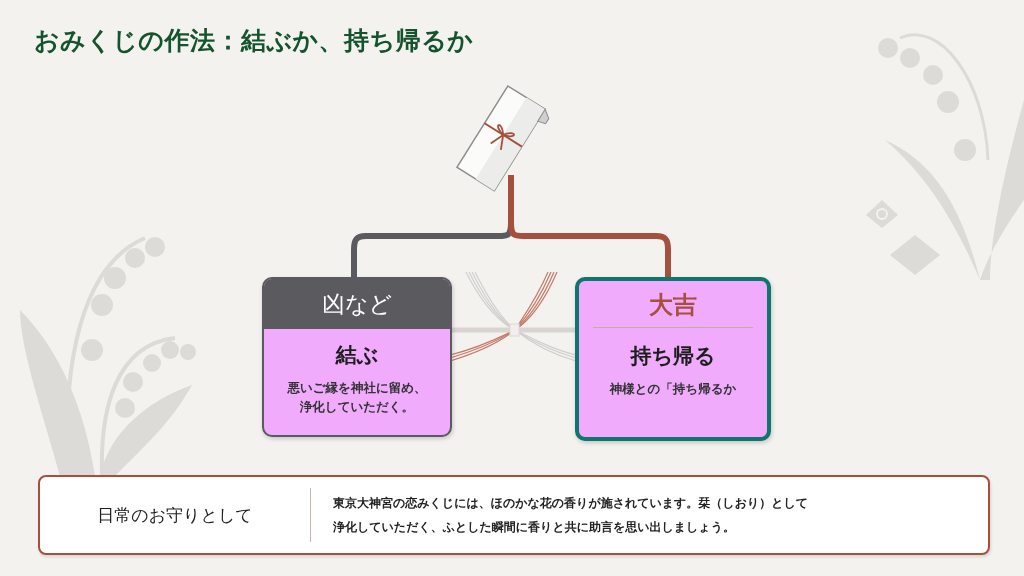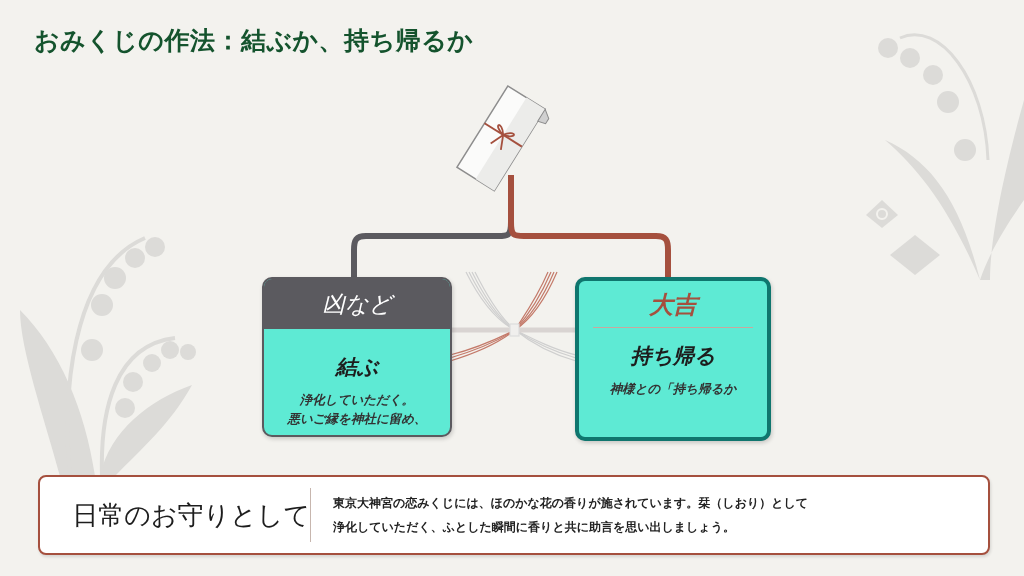--- a/index.html
+++ b/index.html
@@ -10,47 +10,47 @@
     color:#222;
   }
   .bg-deco { position:absolute; pointer-events:none; }
   .title {
     position:absolute; left:34px; top:24px;
     font-family:"DejaVu Serif", "Liberation Serif", serif;
     font-size:25px; font-weight:bold; color:#14532d; letter-spacing:0.5px;
   }
   .diagram { position:absolute; left:0; top:0; width:1024px; height:576px; }
   .card {
-    position:absolute; background:#5eead4; border-radius:10px;
+    position:absolute; background:#f0abfc; border-radius:10px;
     box-shadow:1px 2px 4px rgba(0,0,0,0.18);
-    text-align:center; overflow:hidden;font-style:italic;
+    text-align:center; overflow:hidden;
   }
   .card-left { left:262px; top:277px; width:186px; height:156px; border:2px solid #5b5a5f; }
   .card-right { left:575px; top:277px; width:188px; height:156px; border:4px solid #0f766e; }
   .card-left .card-head {
     background:#5b5a5f; color:#fff; height:50px; line-height:50px;
     font-family:"DejaVu Serif", "Liberation Serif", serif; font-size:23px;
   }
   .card-right .card-head {
     color:#a5503e; height:46px; line-height:48px; font-weight:bold;
     font-family:"DejaVu Serif", "Liberation Serif", serif; font-size:24px;
   }
   .card-right .divider { height:1px; background:#c9a89e; margin:0 14px; }
-  .card-action { font-size:21px; font-weight:bold; color:#1d1d1d; margin-top:24px; }
+  .card-action { font-size:21px; font-weight:bold; color:#1d1d1d; margin-top:12px; }
   .card-right .card-action { margin-top:14px; }
   .card-desc { font-size:12.5px; font-weight:bold; color:#333; margin-top:9px; line-height:19px; }
   .footer {
     position:absolute; left:38px; top:475px; width:948px; height:76px;
     background:#fff; border:2px solid #a5503e; border-radius:8px;
     box-shadow:1px 2px 3px rgba(0,0,0,0.12);
     display:flex; align-items:center;
   }
   .footer-heading {
-    width:270px; text-align:right;
-    font-family:"DejaVu Serif", "Liberation Serif", serif; font-size:26px; color:#1d1d1d;
+    width:270px; text-align:center;
+    font-family:"DejaVu Serif", "Liberation Serif", serif; font-size:17px; color:#1d1d1d;
   }
   .footer-sep { width:1px; height:54px; background:#c7b6ae; }
   .footer-body {
     padding-left:22px; font-size:12px; line-height:24px; color:#222; font-weight:bold;
   }
 </style>
 </head>
 <body>
 
 <svg class="bg-deco" style="left:0;top:210px;" width="260" height="266" viewBox="0 0 260 266">
@@ -127,22 +127,22 @@
       <path d="M-22 -6 L 22 -6" stroke="#a5503e" stroke-width="2"></path>
       <path d="M0 -6 C -8 -18, -16 -10, 0 -6 C 8 -18, 16 -10, 0 -6 M0 -6 L -6 8 M0 -6 L 6 8" fill="none" stroke="#a5503e" stroke-width="1.8"></path>
     </g>
   </g>
 </svg>
 
 <div class="card card-left">
   <div class="card-head">凶など</div>
   <div class="card-action">結ぶ</div>
   <div class="card-desc">
+    <div>悪いご縁を神社に留め、</div>
     <div>浄化していただく。</div>
-    <div>悪いご縁を神社に留め、</div>
   </div>
 </div>
 
 <div class="card card-right">
   <div class="card-head">大吉</div>
   <div class="divider"></div>
   <div class="card-action">持ち帰る</div>
   <div class="card-desc">
     <div>神様との「持ち帰るか</div>
   </div>

